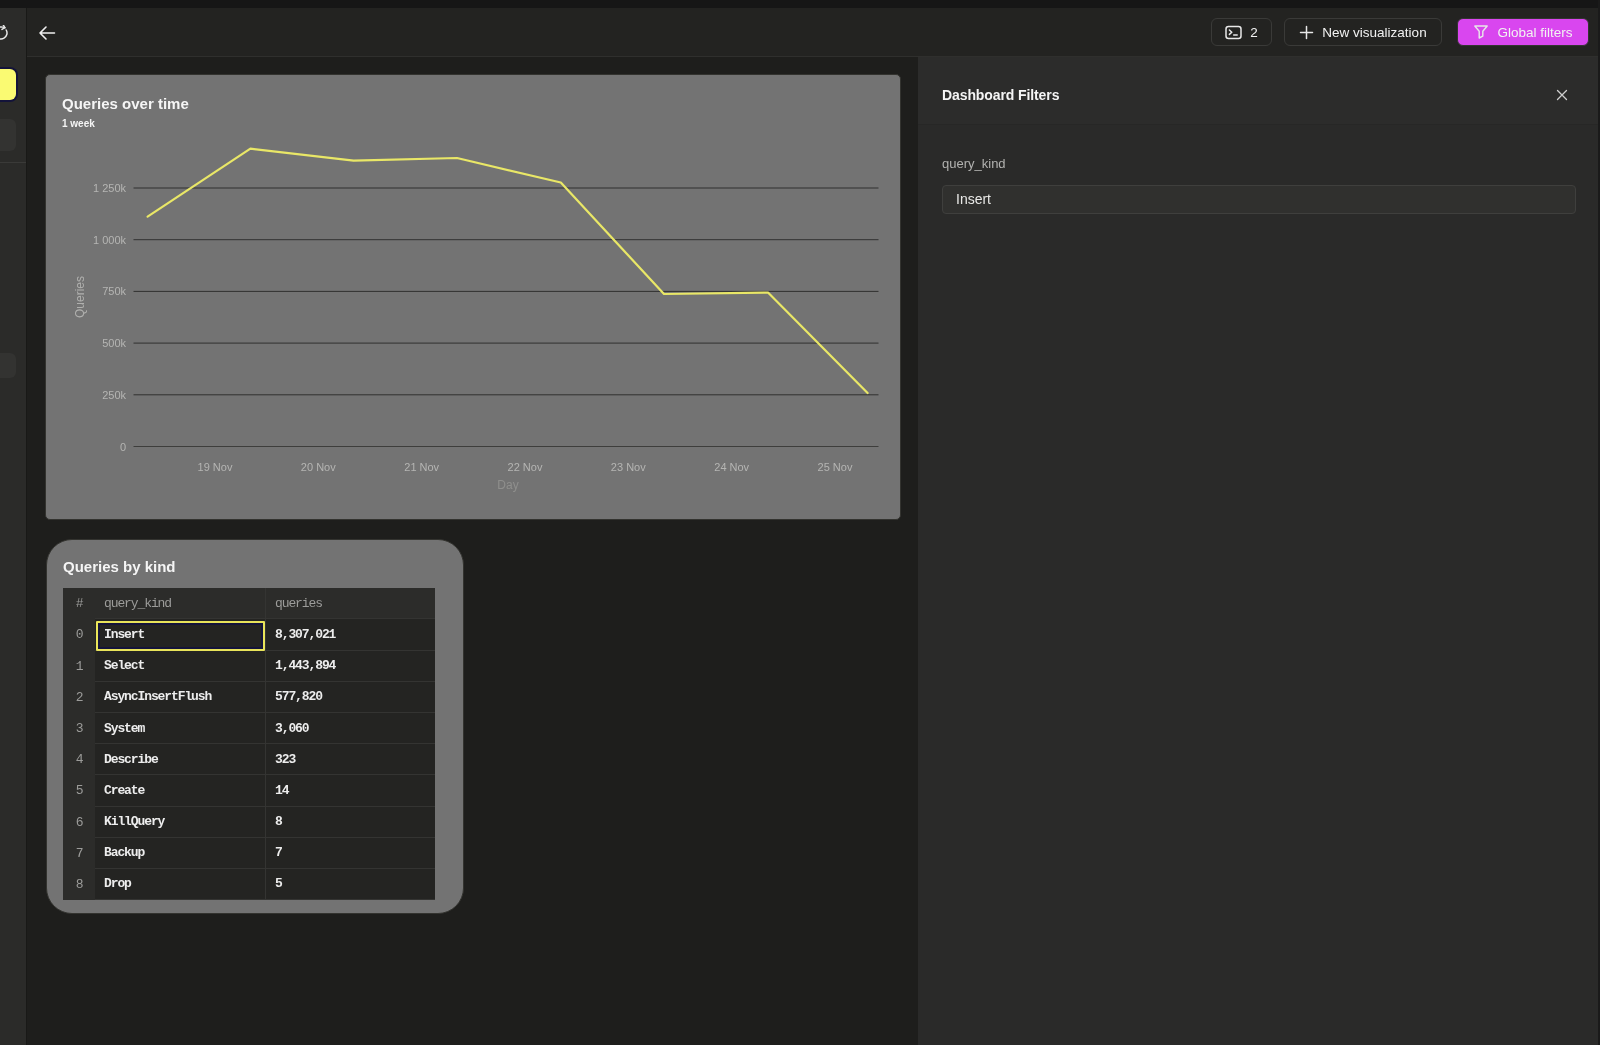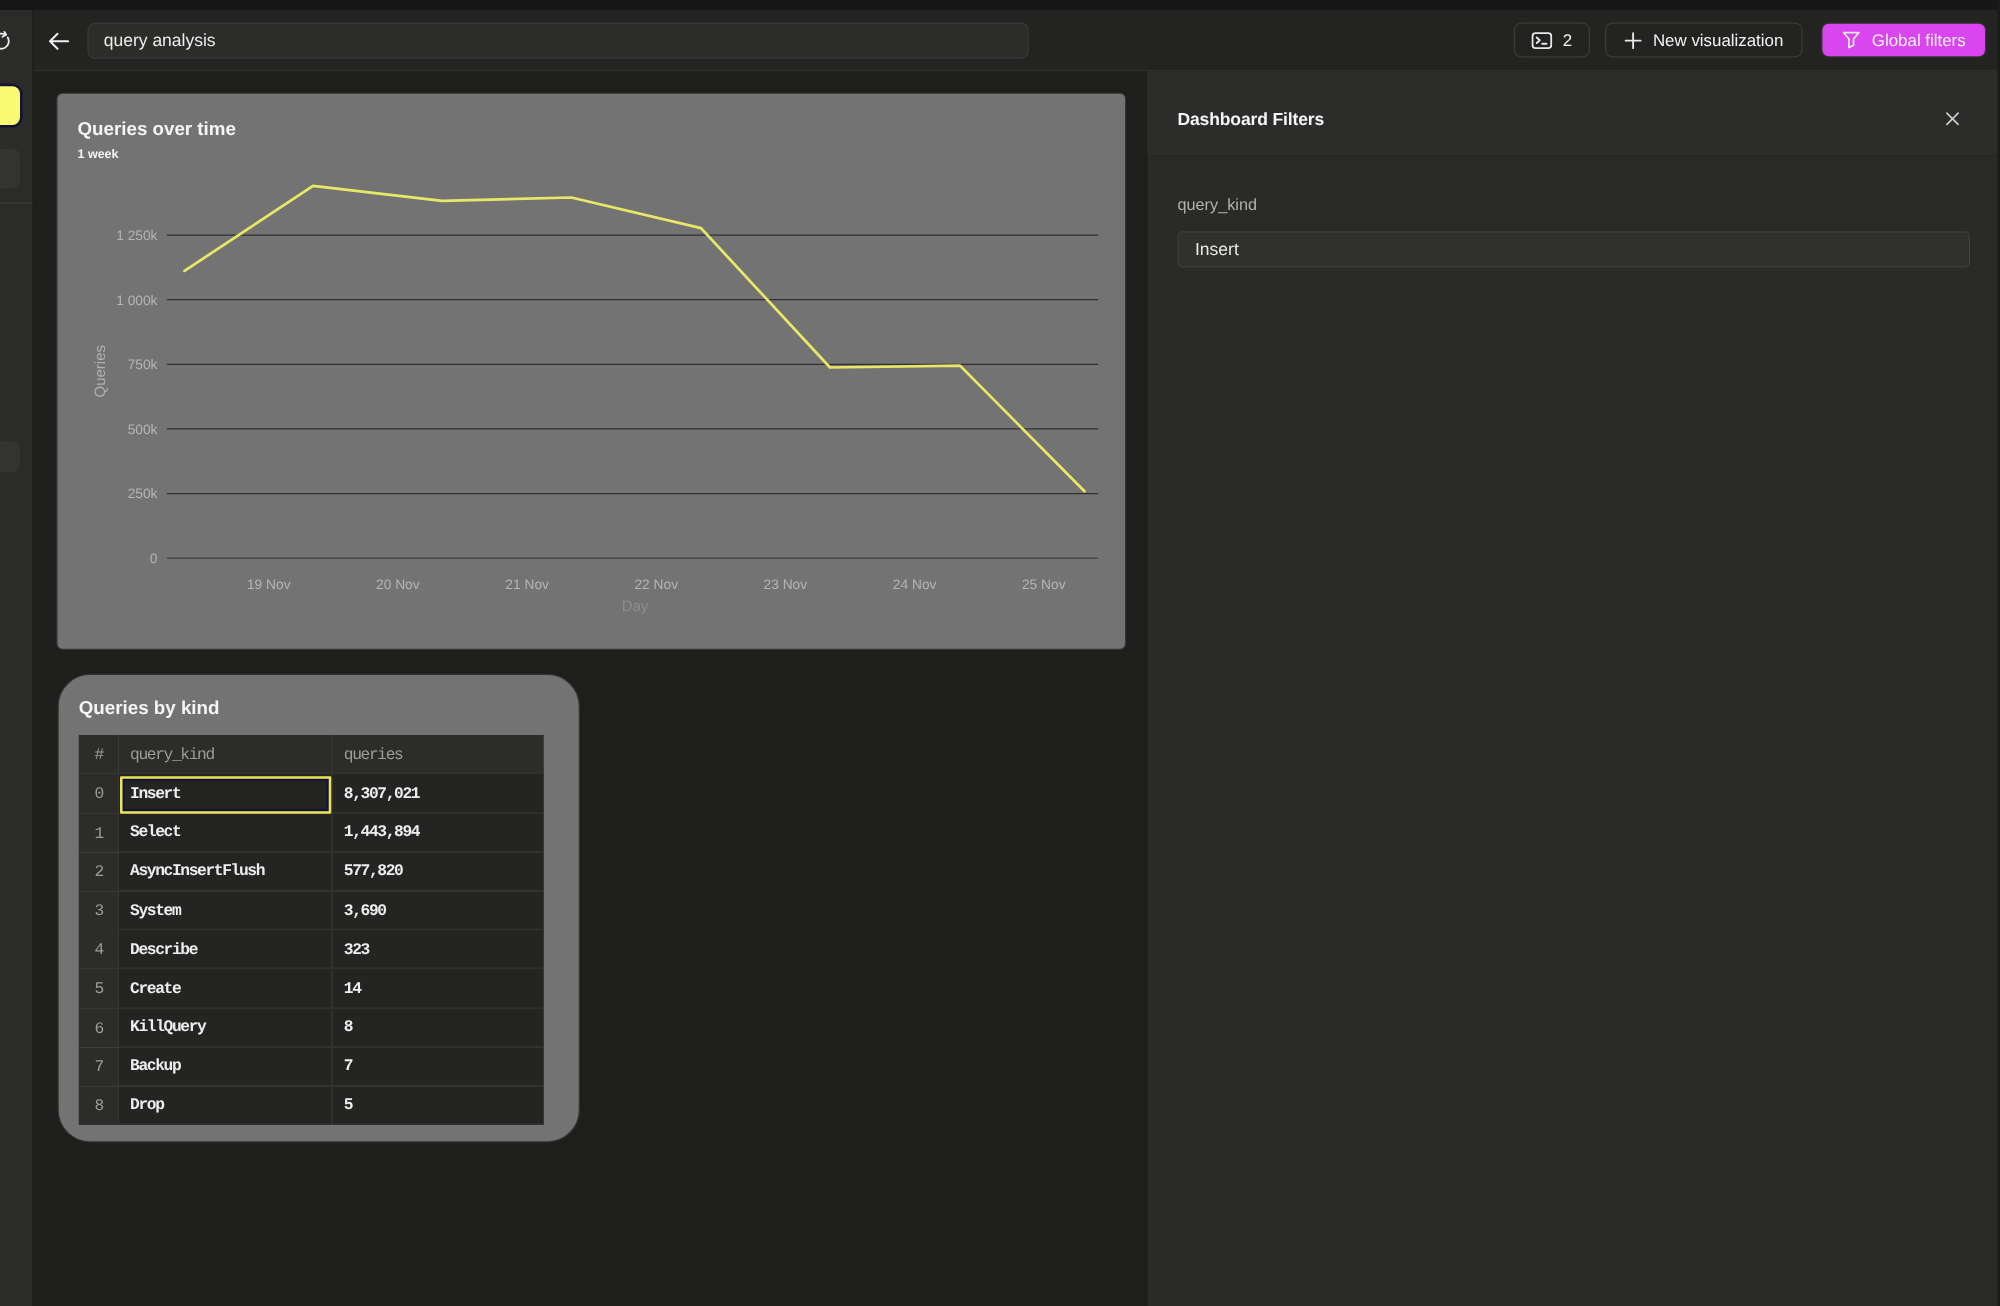--- a/index.html
+++ b/index.html
@@ -60,21 +60,20 @@
   </svg>
   <div id="sb-yellow" class="abs"></div>
   <div id="sb-gray1" class="abs"></div>
   <div id="sb-gray2" class="abs"></div>
 </div>
 
 <div id="topbar" class="abs">
   <svg class="abs" style="left:11px; top:17px;" width="18" height="16" viewBox="0 0 18 16">
     <path d="M16.5 8 H2 M8 2 L2 8 L8 14" fill="none" stroke="#efefef" stroke-width="1.6" stroke-linecap="round" stroke-linejoin="round"></path>
   </svg>
-  <div id="titleinput" class="abs" style="left:43px; top:10px;">query analysis</div>
 
   <div class="tbtn" id="btn-console" style="left:1184px;">
     <svg width="17" height="15" viewBox="0 0 17 15">
       <rect x="1" y="1.5" width="15" height="12" rx="2.5" fill="none" stroke="#e8e8e8" stroke-width="1.5"></rect>
       <path d="M4.4 5 L6.8 7.2 L4.4 9.4" fill="none" stroke="#e8e8e8" stroke-width="1.5" stroke-linecap="round" stroke-linejoin="round"></path>
       <path d="M8.7 10 H12.2" stroke="#e8e8e8" stroke-width="1.5" stroke-linecap="round"></path>
     </svg>
     <span>2</span>
   </div>
   <div class="tbtn" id="btn-newviz" style="left:1257px;">
@@ -145,21 +144,21 @@
         <div class="c2">1,443,894</div>
       </div>
     <div class="trow">
         <div class="c0">2</div>
         <div class="c1">AsyncInsertFlush</div>
         <div class="c2">577,820</div>
       </div>
     <div class="trow">
         <div class="c0">3</div>
         <div class="c1">System</div>
-        <div class="c2">3,690</div>
+        <div class="c2">3,060</div>
       </div>
     <div class="trow">
         <div class="c0">4</div>
         <div class="c1">Describe</div>
         <div class="c2">323</div>
       </div>
     <div class="trow">
         <div class="c0">5</div>
         <div class="c1">Create</div>
         <div class="c2">14</div>

